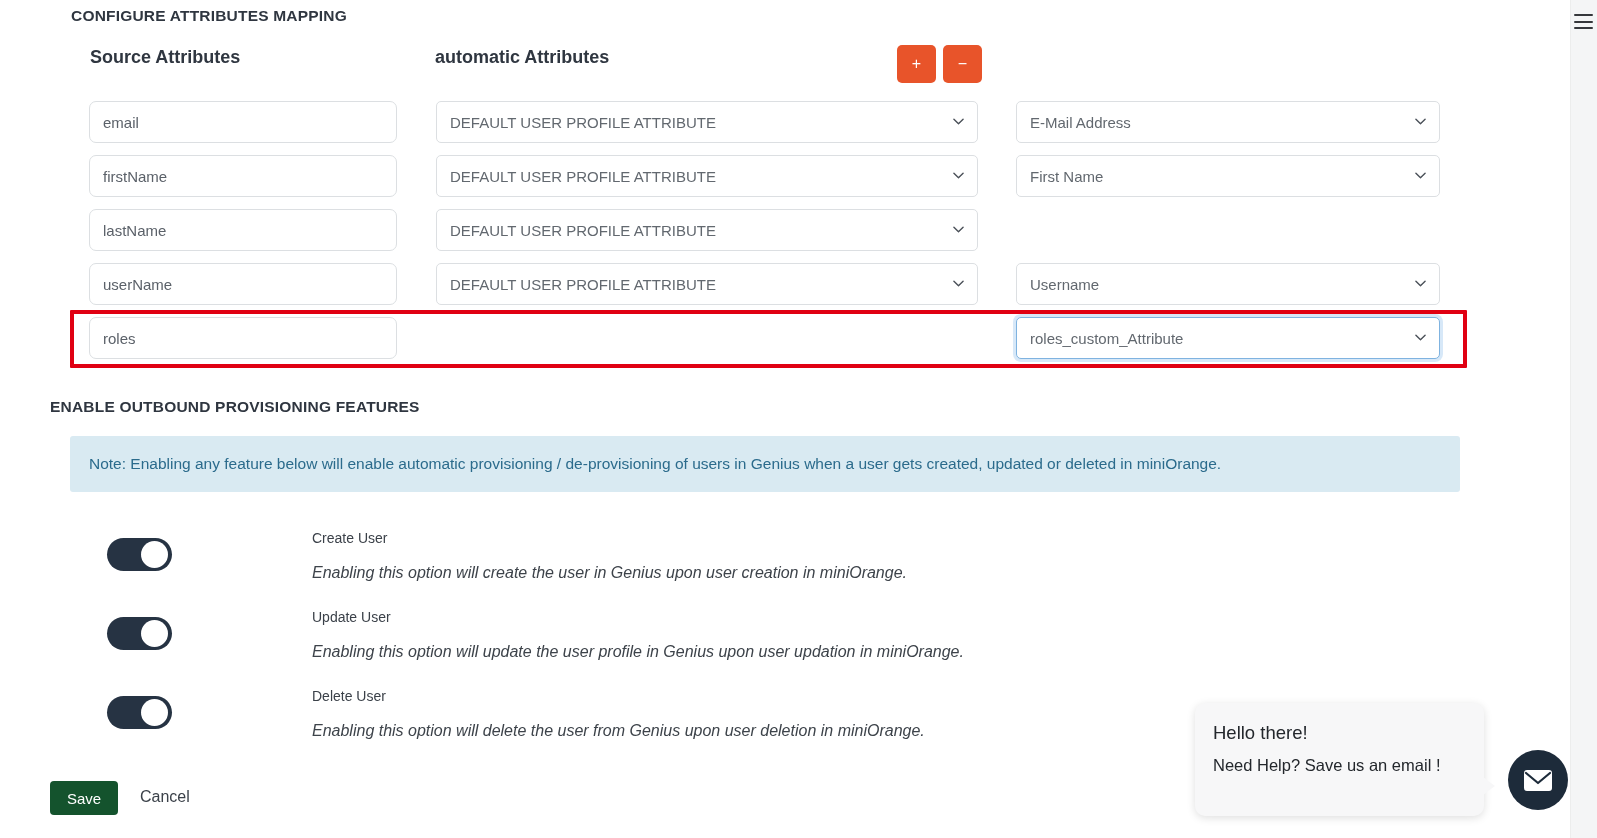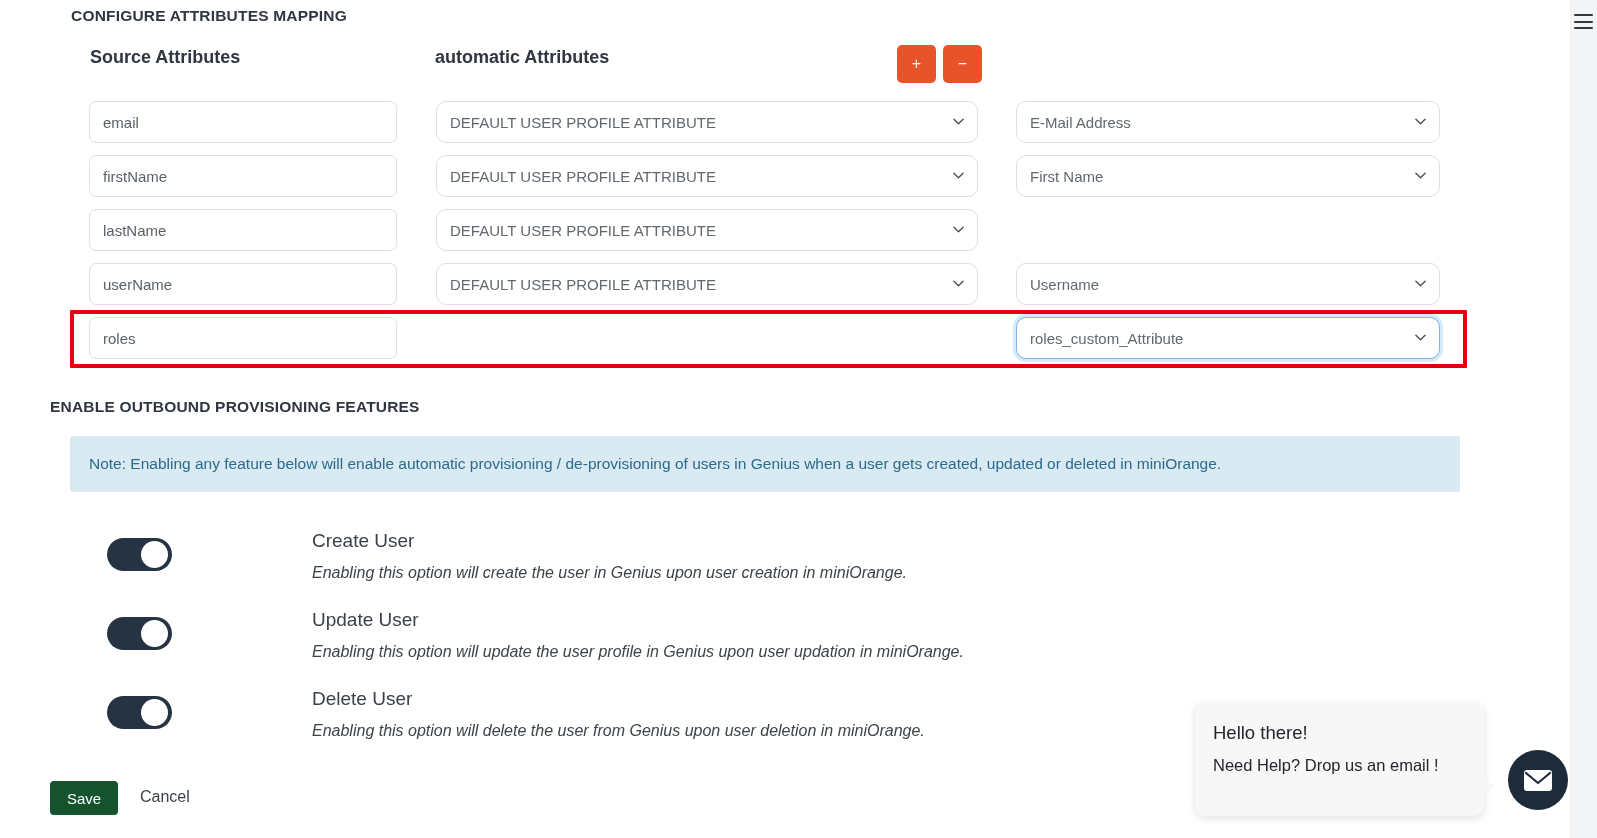--- a/index.html
+++ b/index.html
@@ -105,21 +105,21 @@
     font-family: "Liberation Sans", sans-serif;
     color: #5b6169;
     outline: none;
   }
   .txt-input::placeholder { color: #82878d; }
 
   .sel-box {
     position: relative;
     width: 100%; height: 100%;
     border: 1px solid #dcdfe2;
-    border-radius: 10px;
+    border-radius: 5px;
     background: #ffffff;
     display: flex; align-items: center;
     padding: 0 13px;
     font-size: 15px;
     color: #62686f;
     cursor: pointer;
     user-select: none;
     white-space: nowrap;
     overflow: hidden;
   }
@@ -177,21 +177,21 @@
   .toggle .knob {
     position: absolute;
     top: 3px; right: 4px;
     width: 27px; height: 27px;
     border-radius: 50%;
     background: #ffffff;
   }
   .feat-label {
     position: absolute;
     left: 312px;
-    font-size: 19px;
+    font-size: 14px;
     color: #3b4149;
   }
   .feat-desc {
     position: absolute;
     left: 312px;
     font-size: 16px;
     font-style: italic;
     color: #3d434a;
   }
 
@@ -417,21 +417,21 @@
     </div>
 
     <button class="save-btn">Save</button>
 
     <a class="cancel-link">Cancel</a>
 
   </div>
 
   <div class="chat-bubble">
     <div class="chat-hello">Hello there!</div>
-    <div class="chat-sub">Need Help? Drop us an email !</div>
+    <div class="chat-sub">Need Help? Save us an email !</div>
   </div>
 
   <button class="chat-fab">
     <span>
       <svg width="30" height="23" viewBox="0 0 30 23">
         <rect x="1" y="1" width="28" height="21" rx="3" fill="#ffffff"></rect>
         <path d="M3 4 L15 14 L27 4" stroke="#1d2b3a" stroke-width="2.2" fill="none" stroke-linecap="round" stroke-linejoin="round"></path>
       </svg>
     </span>
   </button>

